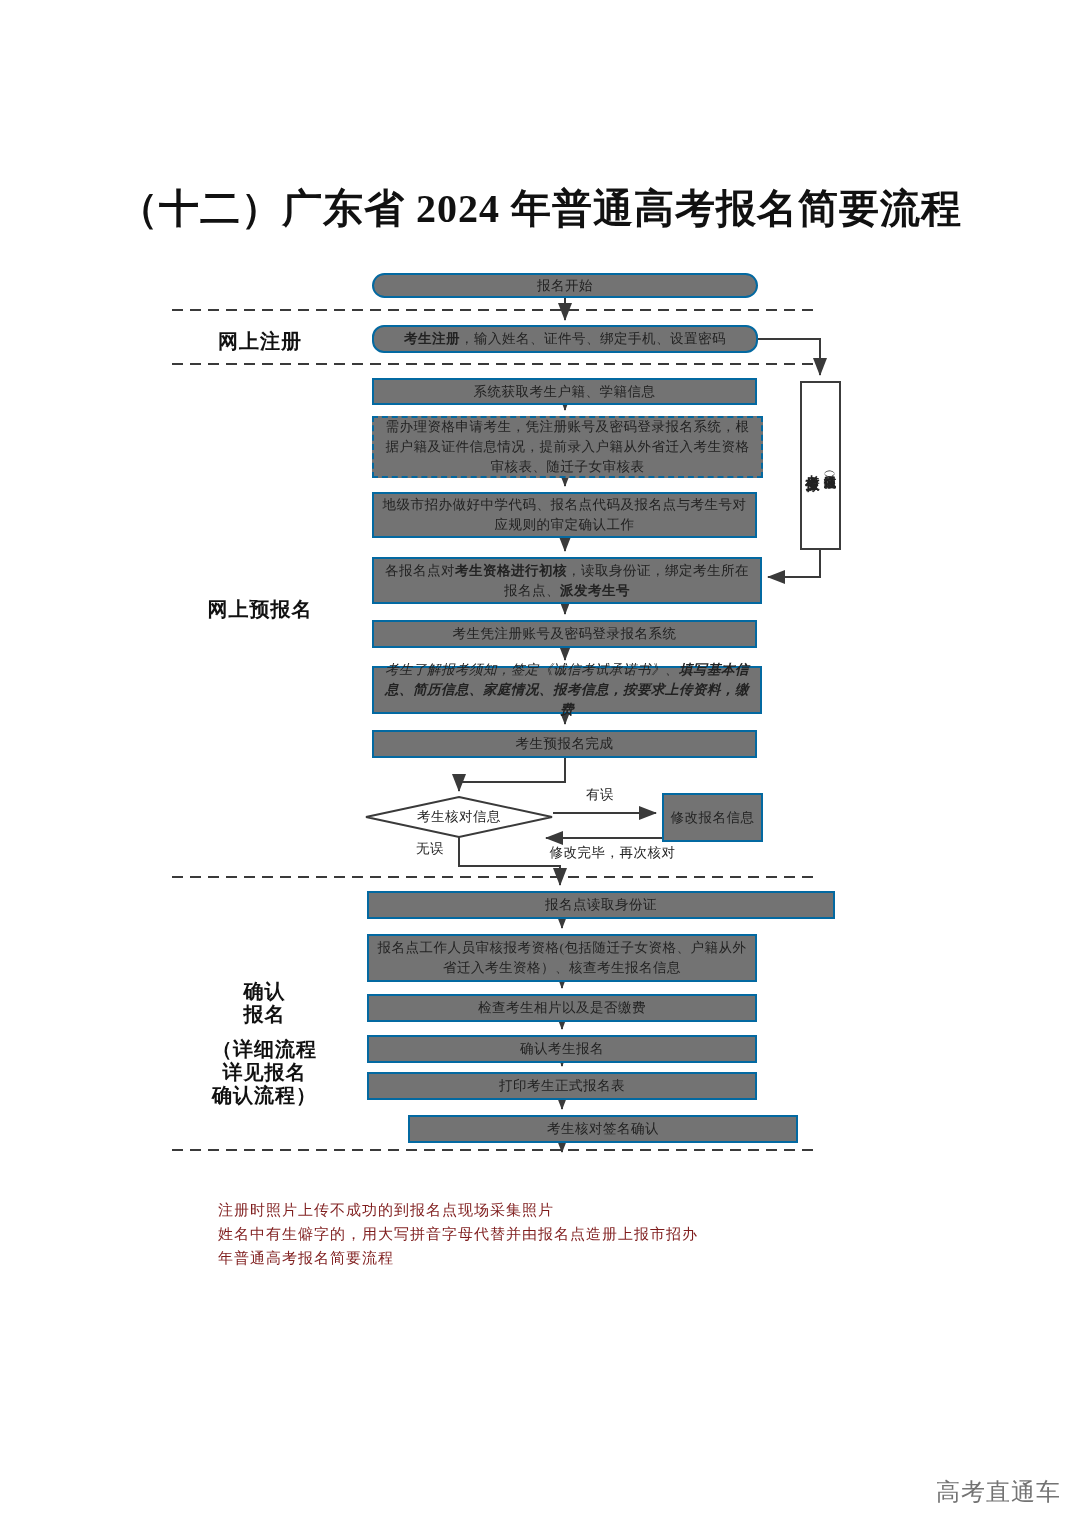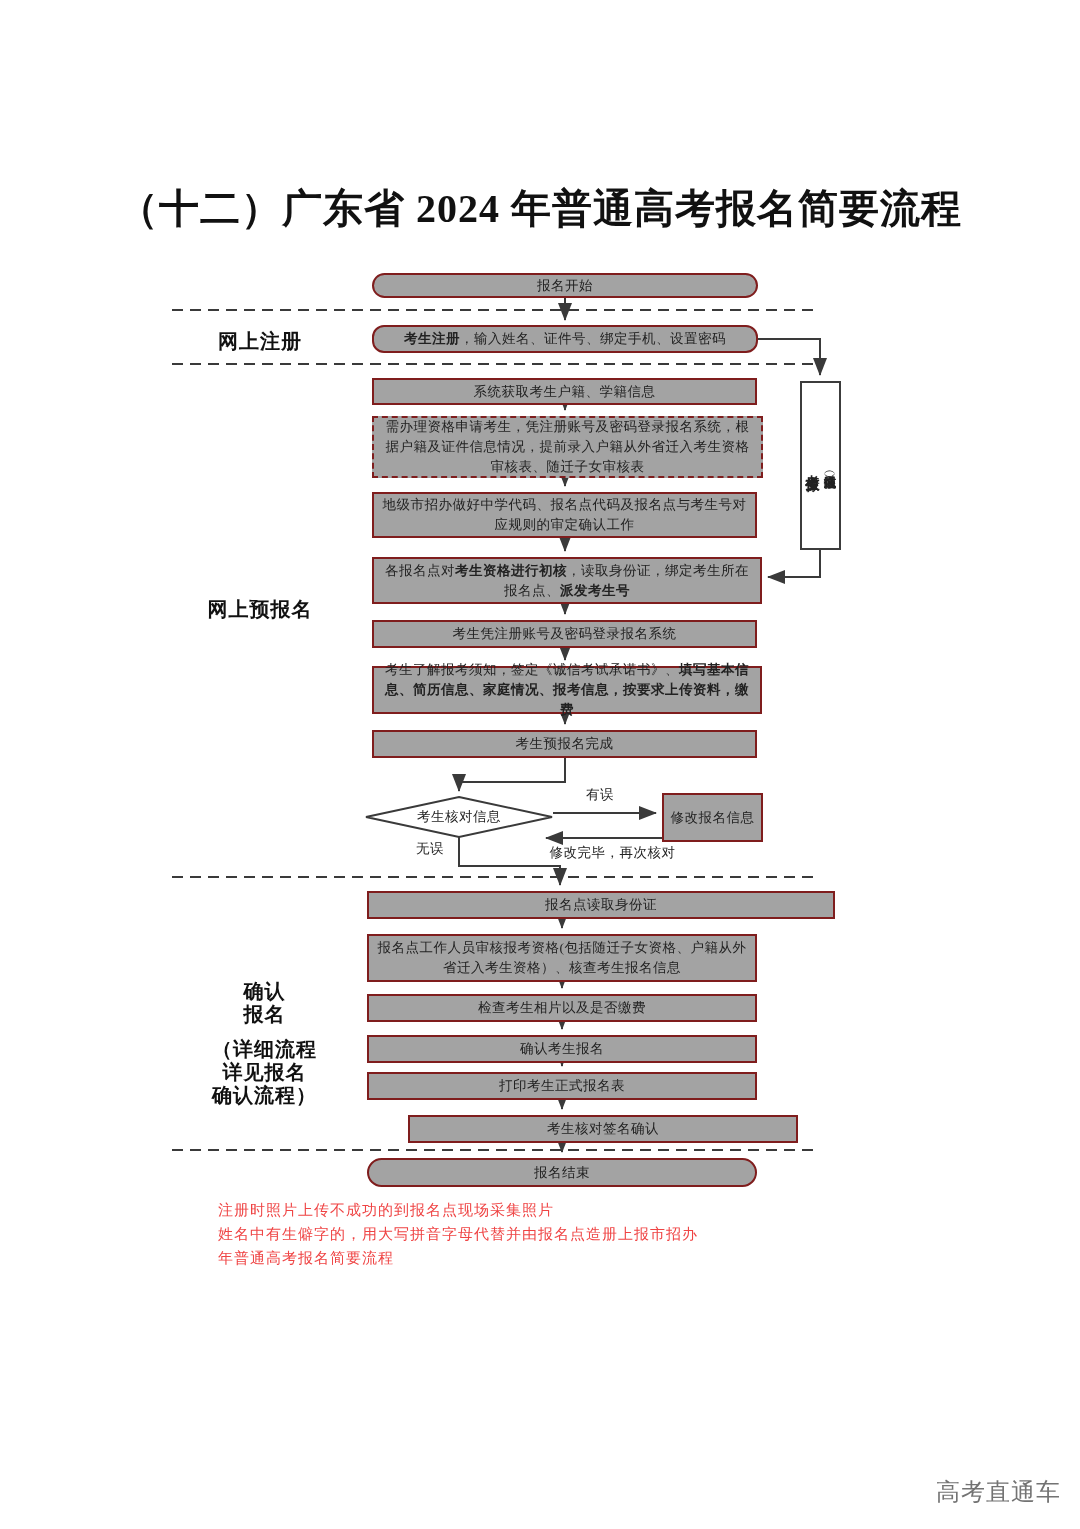--- a/index.html
+++ b/index.html
@@ -9,21 +9,21 @@
     overflow:hidden;
   }
   #connectors{position:absolute;left:0;top:0;width:1080px;height:1529px;pointer-events:none;}
   .title{
     position:absolute;left:0;right:0;top:181px;text-align:center;
     font-size:40px;font-weight:bold;letter-spacing:1px;color:#111;
   }
   .node{
     position:absolute;display:flex;align-items:center;justify-content:center;
     text-align:center;font-size:13.5px;line-height:20px;letter-spacing:0.5px;
-    border:2px solid #7f1d1d;background:#a3a3a3;box-sizing:border-box;
+    border:2px solid #0369a1;background:#737373;box-sizing:border-box;
     padding:9px 6px;
   }
   .oval{border-radius:15px;}
   .dashed-border{border-style:dashed;}
   .plain{border:none;background:transparent;padding:0;}
   .section-label{
     position:absolute;font-weight:bold;font-size:20px;letter-spacing:1px;
     text-align:center;color:#111;
   }
   .edge-label{
@@ -36,21 +36,21 @@
     display:flex;flex-direction:row;align-items:center;justify-content:center;
   }
   .camera-main{
     writing-mode:vertical-rl;font-weight:bold;font-size:14px;letter-spacing:1px;
   }
   .camera-sub{
     writing-mode:vertical-rl;font-size:12.5px;letter-spacing:0px;
   }
   .notes{
     position:absolute;left:218px;top:1198px;font-size:15px;line-height:24px;
-    letter-spacing:1px;color:#ef4444;
+    letter-spacing:1px;color:#7f1d1d;
   }
   .watermark{
     position:absolute;left:936px;top:1476px;font-size:24px;letter-spacing:1px;
     color:#737373;font-family:"Liberation Sans","DejaVu Sans",sans-serif;
   }
   .confirm-block{line-height:23px;}
   .confirm-gap{height:12px;}
   b{font-weight:bold;}
 </style>
 </head>
@@ -135,21 +135,21 @@
 
   <div class="camera-box">
     <span class="camera-main">考生摄像</span>
     <span class="camera-sub">（通过微信或报名系统）</span>
   </div>
 
   <div class="node" style="left:372px;top:620px;width:385px;height:28px;">
     <span>考生凭注册账号及密码登录报名系统</span>
   </div>
 
-  <div class="node" style="left:372px;top:666px;width:390px;height:48px;">
+  <div class="node" style="left:372px;top:666px;width:390px;height:48px;font-style:italic;">
     <span><span>考生了解报考须知，签定《诚信考试承诺书》、</span><b>填写基本信息、简历信息、家庭情况、报考信息，按要求上传资料，缴费</b></span>
   </div>
 
   <div class="node" style="left:372px;top:730px;width:385px;height:28px;">
     <span>考生预报名完成</span>
   </div>
 
   <div class="node plain" style="left:366px;top:797px;width:186px;height:40px;">
     <span>考生核对信息</span>
   </div>
@@ -179,23 +179,20 @@
   </div>
 
   <div class="node" style="left:367px;top:1072px;width:390px;height:28px;">
     <span>打印考生正式报名表</span>
   </div>
 
   <div class="node" style="left:367px;top:1115px;width:390px;height:28px;margin-left:41px;">
     <span>考生核对签名确认</span>
   </div>
 
-  <div class="node oval" style="left:367px;top:1158px;width:390px;height:29px;">
-    <span>报名结束</span>
-  </div>
 
   <div class="notes">
     <div>注册时照片上传不成功的到报名点现场采集照片</div>
     <div>姓名中有生僻字的，用大写拼音字母代替并由报名点造册上报市招办</div>
     <div>年普通高考报名简要流程</div>
   </div>
 
   <div class="watermark">高考直通车</div>
 
 </div>

